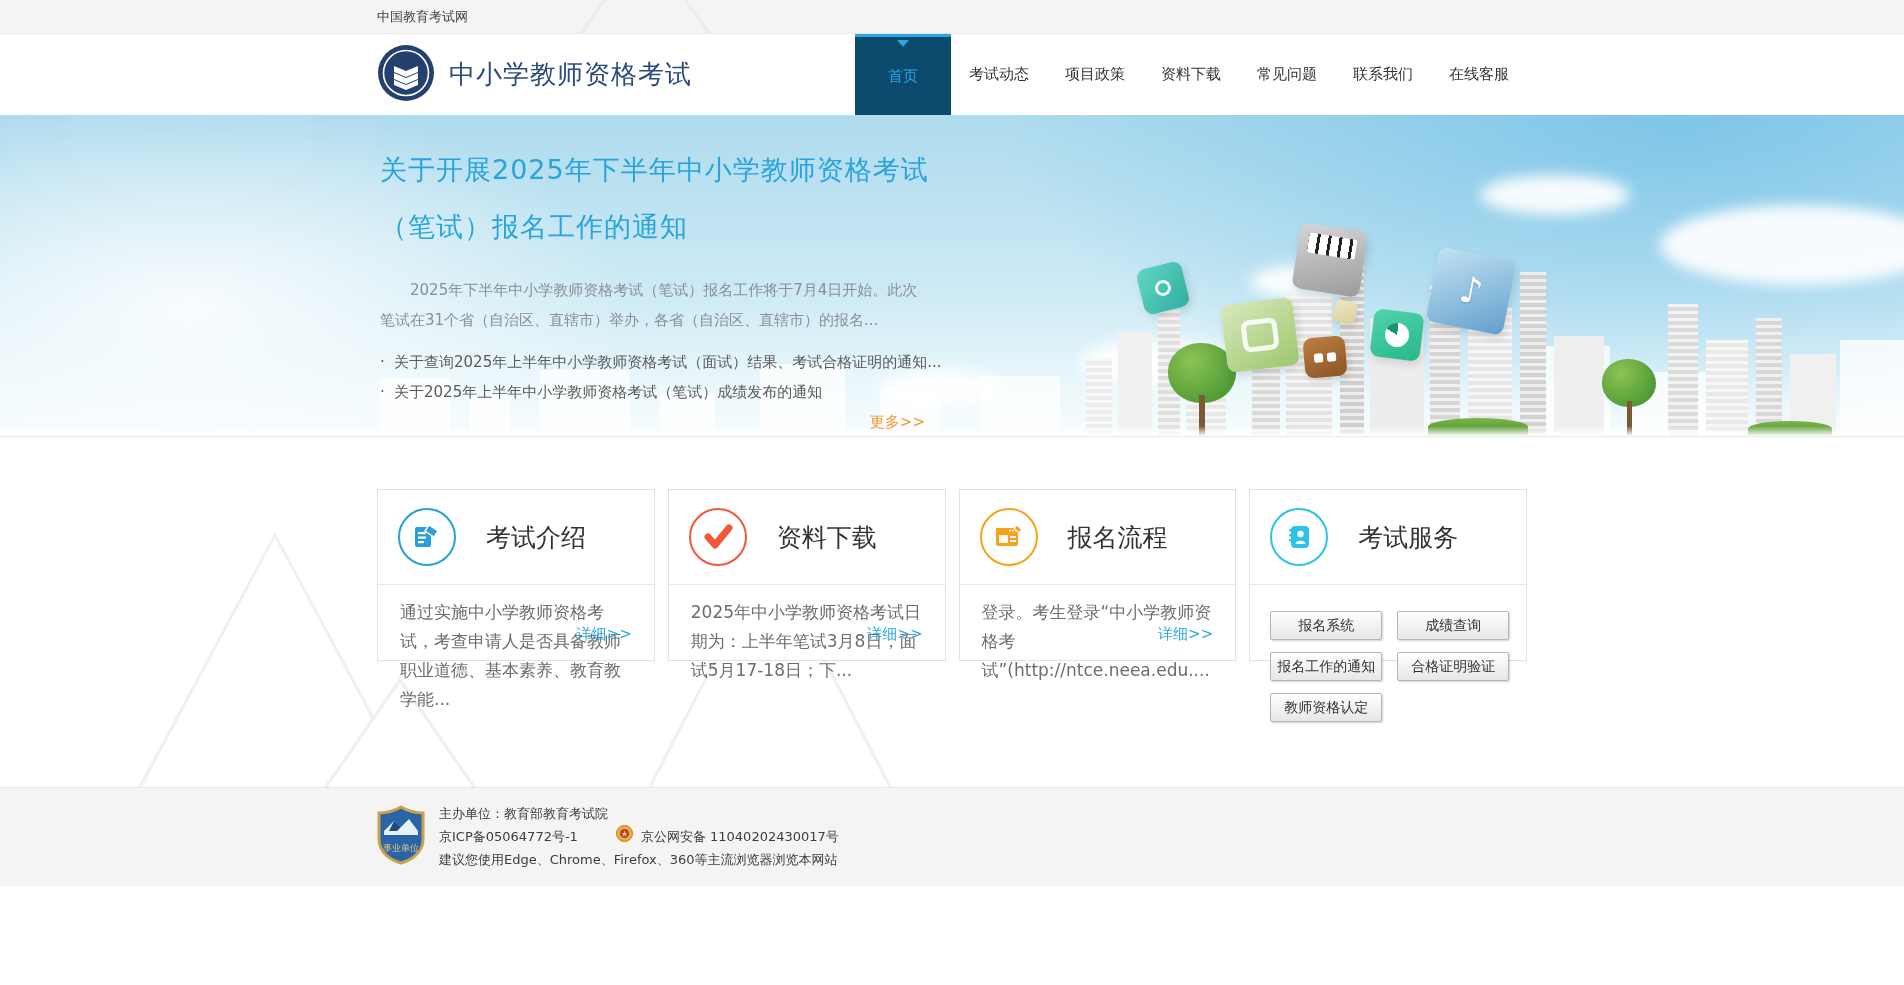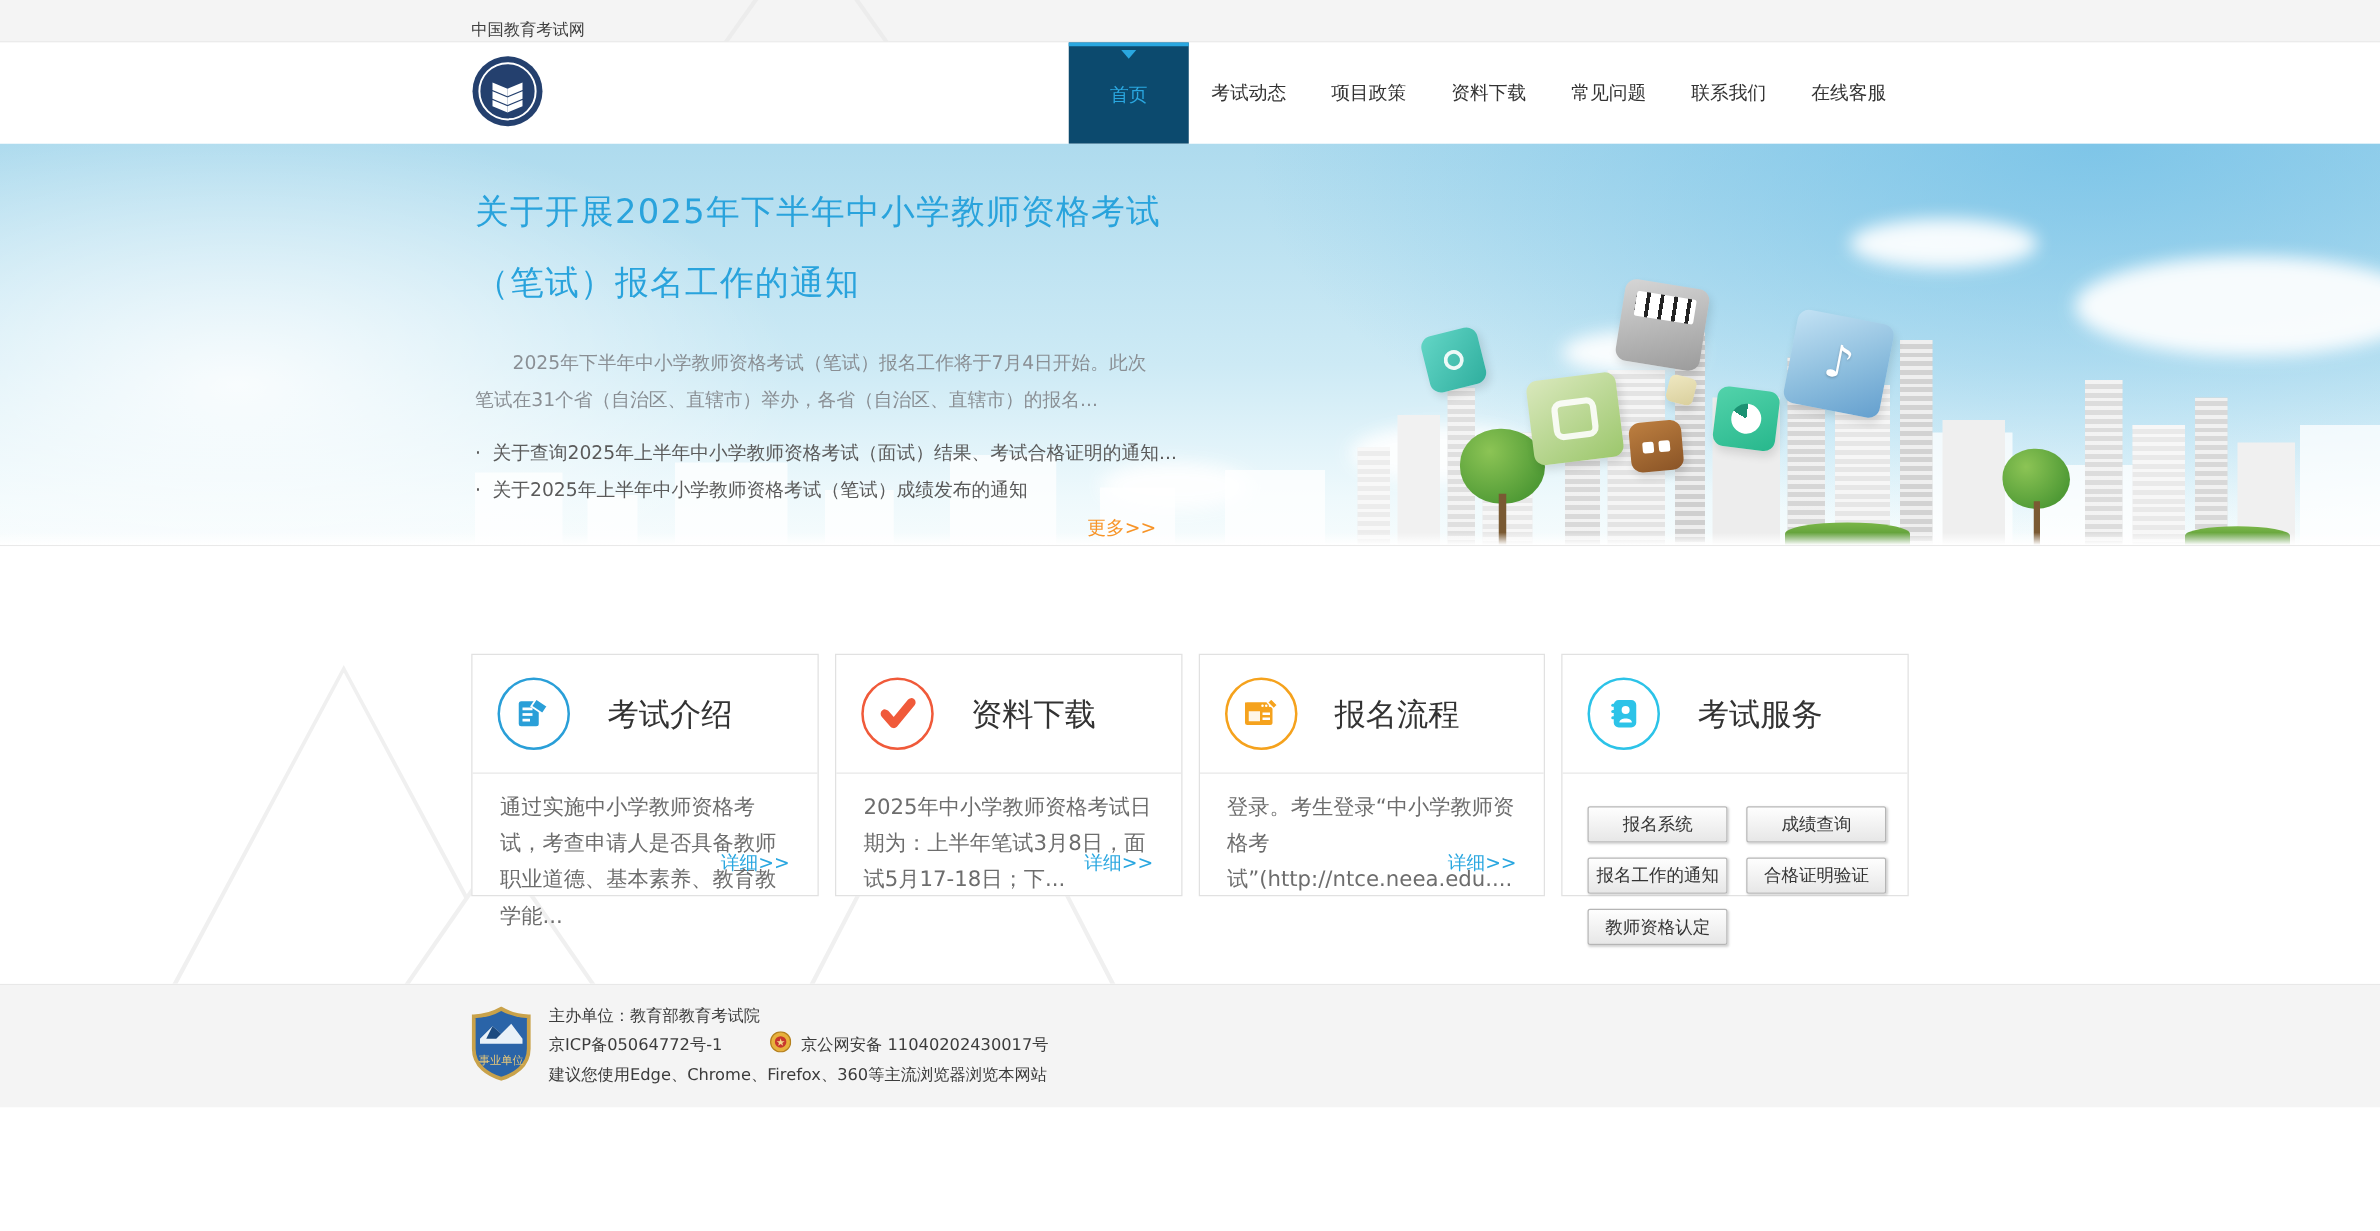--- a/index.html
+++ b/index.html
@@ -1,21 +1,21 @@
 <!DOCTYPE html>
 <html><head>
 <meta charset="utf-8">
 <style>
   * { margin:0; padding:0; box-sizing:border-box; }
   html,body { width:1904px; background:#fff; font-family:"DejaVu Sans","Liberation Sans",sans-serif; color:#333; }
   .page { width:1904px; height:985px; position:relative; overflow:hidden; background:#fff; }
 
   
   .topbar { height:34px; background:#f4f4f4; border-bottom:1px solid #e7e7e7; position:relative; overflow:hidden; }
-  .topbar-inner { width:1150px; margin:0 auto; height:100%; display:flex; align-items:flex-end; }
+  .topbar-inner { width:1150px; margin:0 auto; height:100%; display:flex; align-items:center; }
   .topbar-site { font-size:13px; color:#404040; }
   .tri-outline { position:absolute; }
   .tri-outer { width:100%; height:100%; background:#ececec; clip-path:polygon(50% 0,0 100%,100% 100%); }
   .tri-inner { position:absolute; left:4px; top:6px; right:4px; bottom:0; background:#f4f4f4; clip-path:polygon(50% 0,0 100%,100% 100%); }
   .tri-white .tri-outer { background:#f0f0f0; }
   .tri-white .tri-inner { background:#fff; }
 
   
   .header { height:81px; background:#fff; position:relative; }
   .header-inner { width:1150px; margin:0 auto; height:100%; display:flex; align-items:center; }
@@ -55,21 +55,21 @@
   .cube .bubble { border:5px solid rgba(255,255,255,.88); border-radius:8px; }
   .cube .pie { border-radius:50%; background:conic-gradient(#fff 0 295deg, rgba(23,140,110,.9) 295deg 360deg); }
   .cube .dice { display:flex; gap:4px; }
   .cube .dice span { width:9px; height:9px; background:#fff; border-radius:2px; display:block; }
   .cube .piano { background:repeating-linear-gradient(to right, #fff 0 8px, #222 8px 11px); border-radius:2px; }
   .cube .note { color:#fff; font-size:36px; line-height:1; text-shadow:0 1px 2px rgba(0,0,0,.2); }
 
   
   .cards-section { height:350px; background:#fff; position:relative; overflow:hidden; }
   .cards-row { width:1150px; margin:0 auto; padding-top:52px; display:flex; gap:13px; position:relative; z-index:2; }
-  .card { width:278px; height:194px; background:#fff; border:1px solid #e1e1e1; position:relative;margin-top:34px; }
+  .card { width:278px; height:172px; background:#fff; border:1px solid #e1e1e1; position:relative; }
   .card-head { height:95px; display:flex; align-items:center; padding-left:20px; gap:30px; border-bottom:1px solid #e8e8e8; }
   .card-icon { width:58px; height:58px; border-radius:50%; display:flex; align-items:center; justify-content:center; flex:0 0 auto; }
   .card-title { font-size:25px; color:#333; }
   .card-body { padding:13px 22px 0 22px; font-size:17px; line-height:29px; color:#6d6d6d; }
   .card-link { position:absolute; right:22px; bottom:16px; font-size:15px; color:#2aa7e0; text-decoration:none; }
   .svc-grid { display:grid; grid-template-columns:112px 112px; gap:12px 15px; padding:26px 0 0 20px; }
   .svc-btn { width:112px; height:29px; font-size:14px; color:#333; border:1px solid #b5b5b5; border-radius:2px;
              background:linear-gradient(#fefefe,#e7e7e7); box-shadow:1px 1px 2px rgba(0,0,0,.18); cursor:pointer;
              font-family:inherit; }
 
@@ -104,20 +104,21 @@
             <circle cx="29" cy="29" r="28" fill="#24406e"></circle>
             <circle cx="29" cy="29" r="22.5" fill="none" stroke="#fff" stroke-width="1.6"></circle>
             <polygon points="17,22 29,27 29,33 17,28" fill="#fff"></polygon>
             <polygon points="41,22 29,27 29,33 41,28" fill="#fff"></polygon>
             <polygon points="17,29 29,34 29,40 17,35" fill="#fff"></polygon>
             <polygon points="41,29 29,34 29,40 41,35" fill="#fff"></polygon>
             <polygon points="17,36 29,41 29,46 17,41" fill="#fff"></polygon>
             <polygon points="41,36 29,41 29,46 41,41" fill="#fff"></polygon>
           </svg>
         </span>
+        <span class="logo-title">中小学教师资格考试</span>
       </div>
       <div class="nav">
         <div class="nav-item active">
             <span>首页</span>
           </div>
         <div class="nav-item">
             <span>考试动态</span>
           </div>
         <div class="nav-item">
             <span>项目政策</span>

